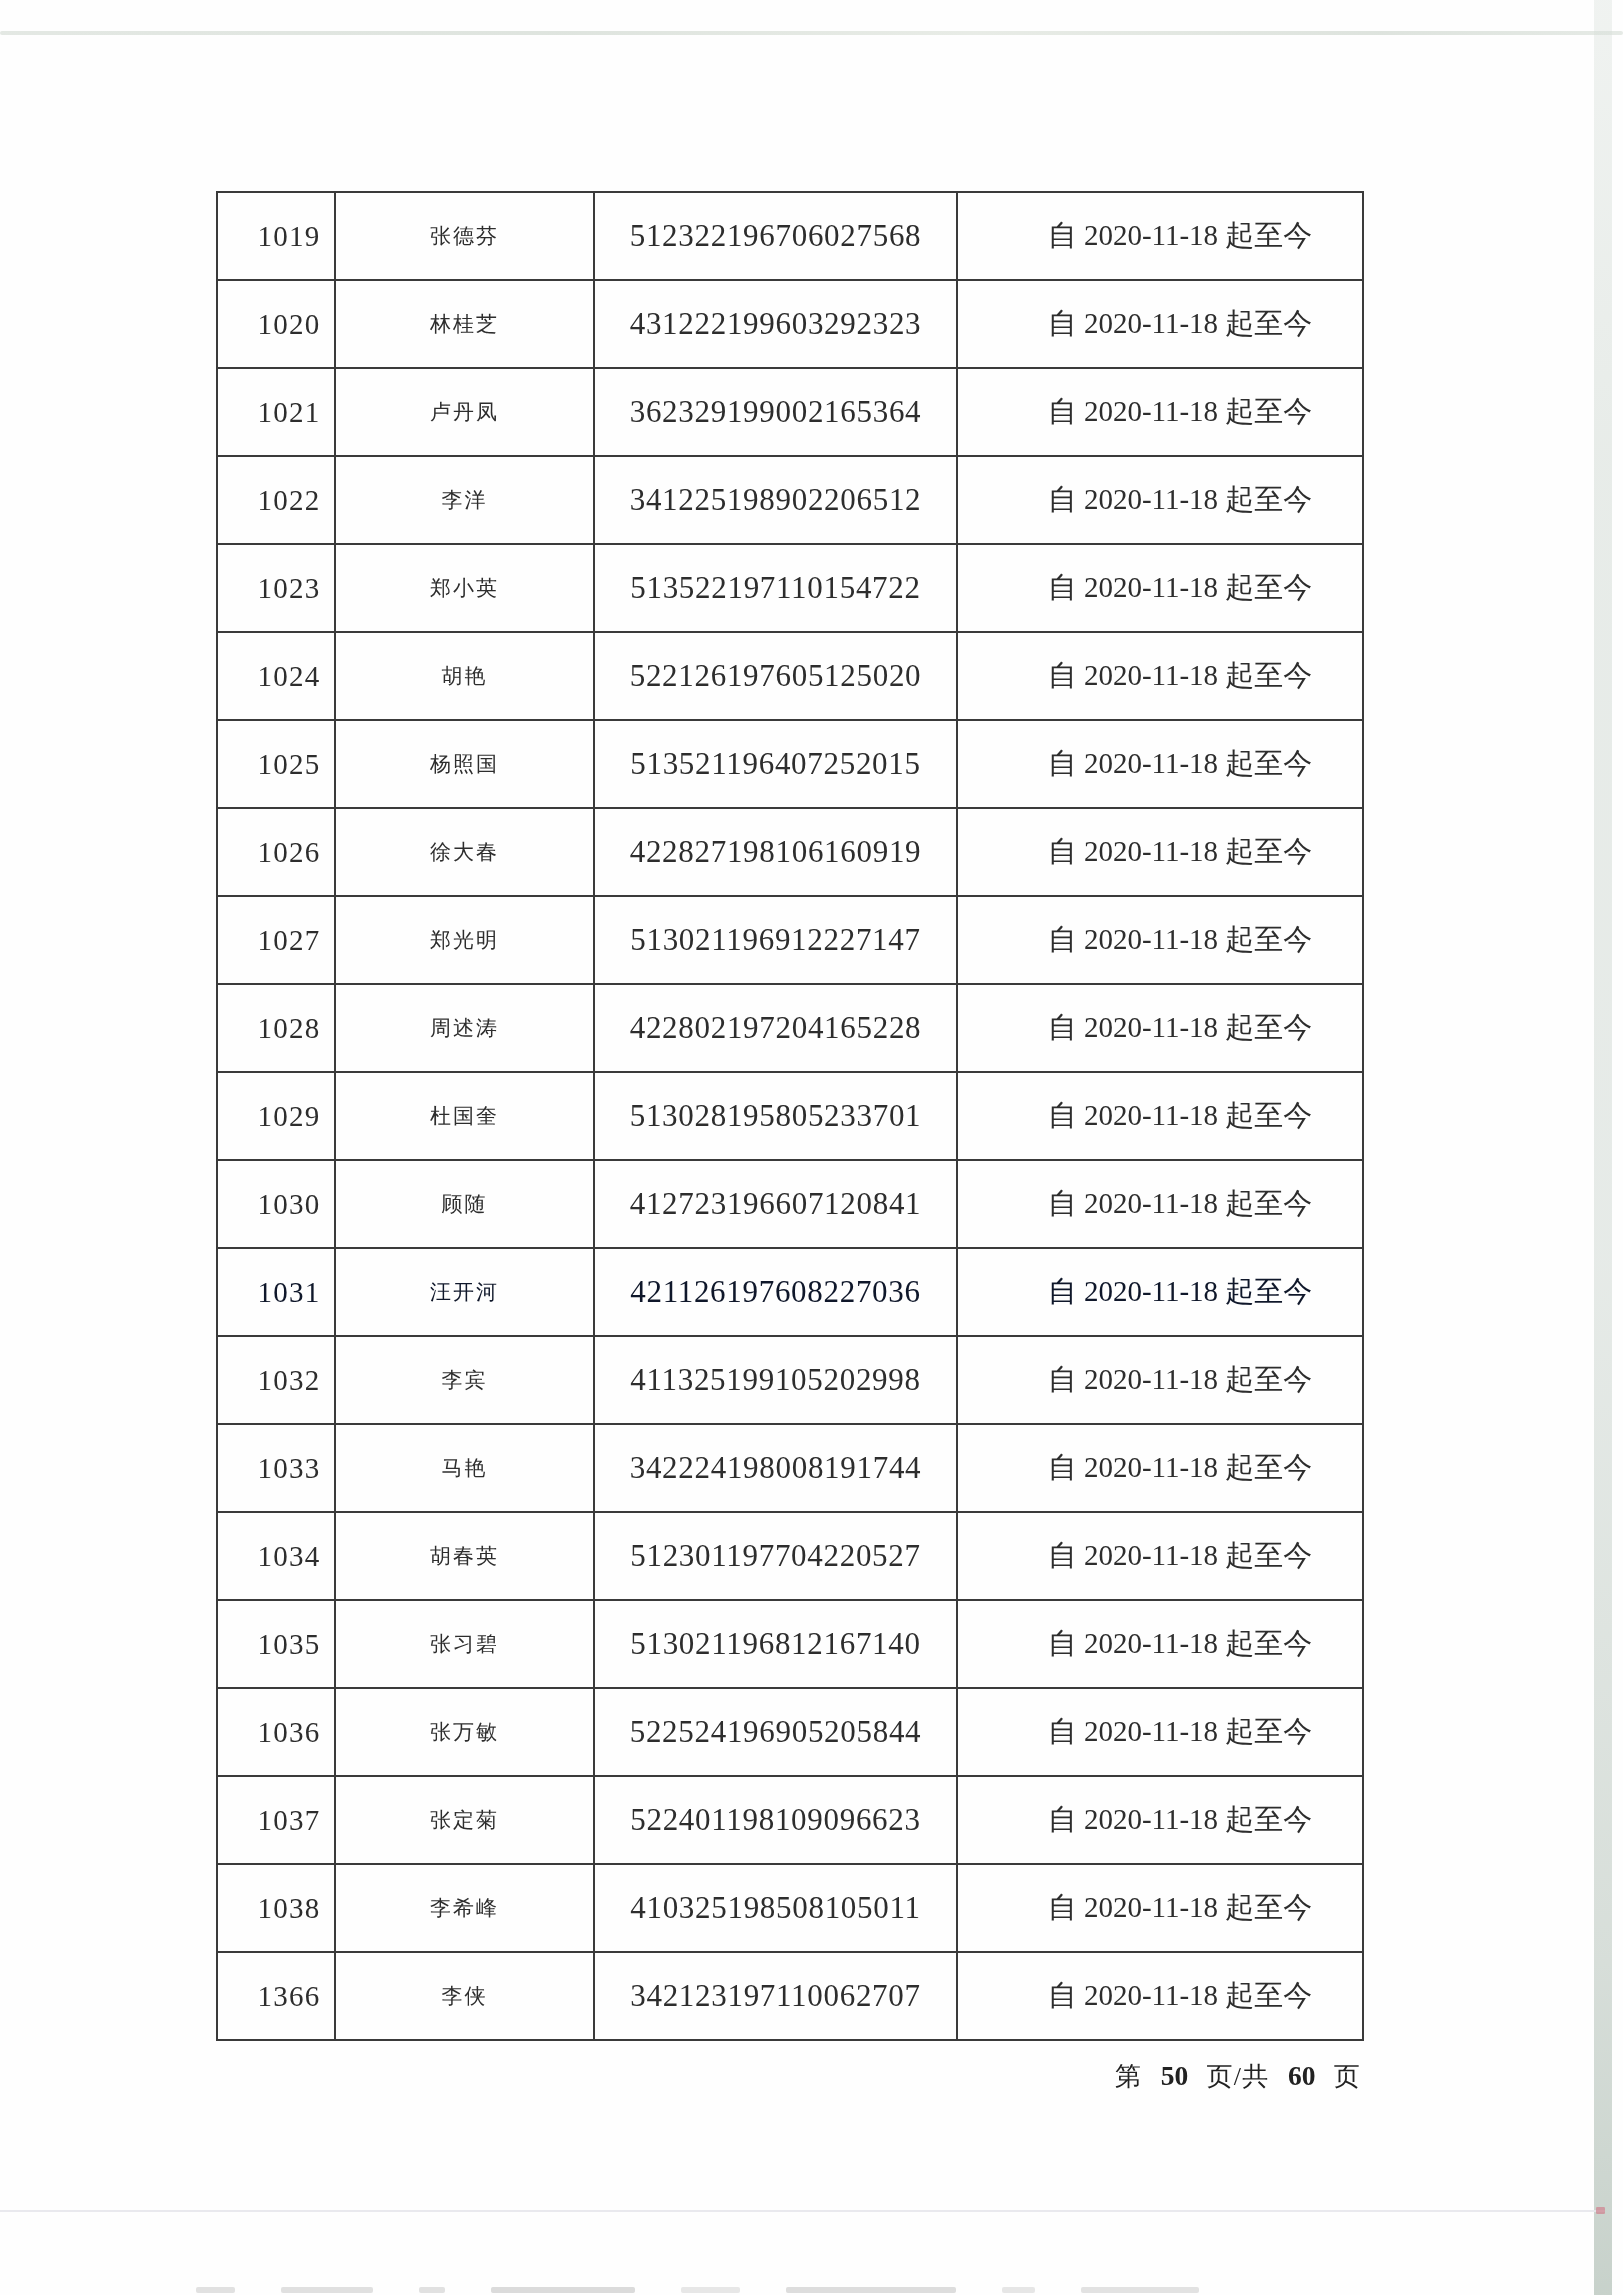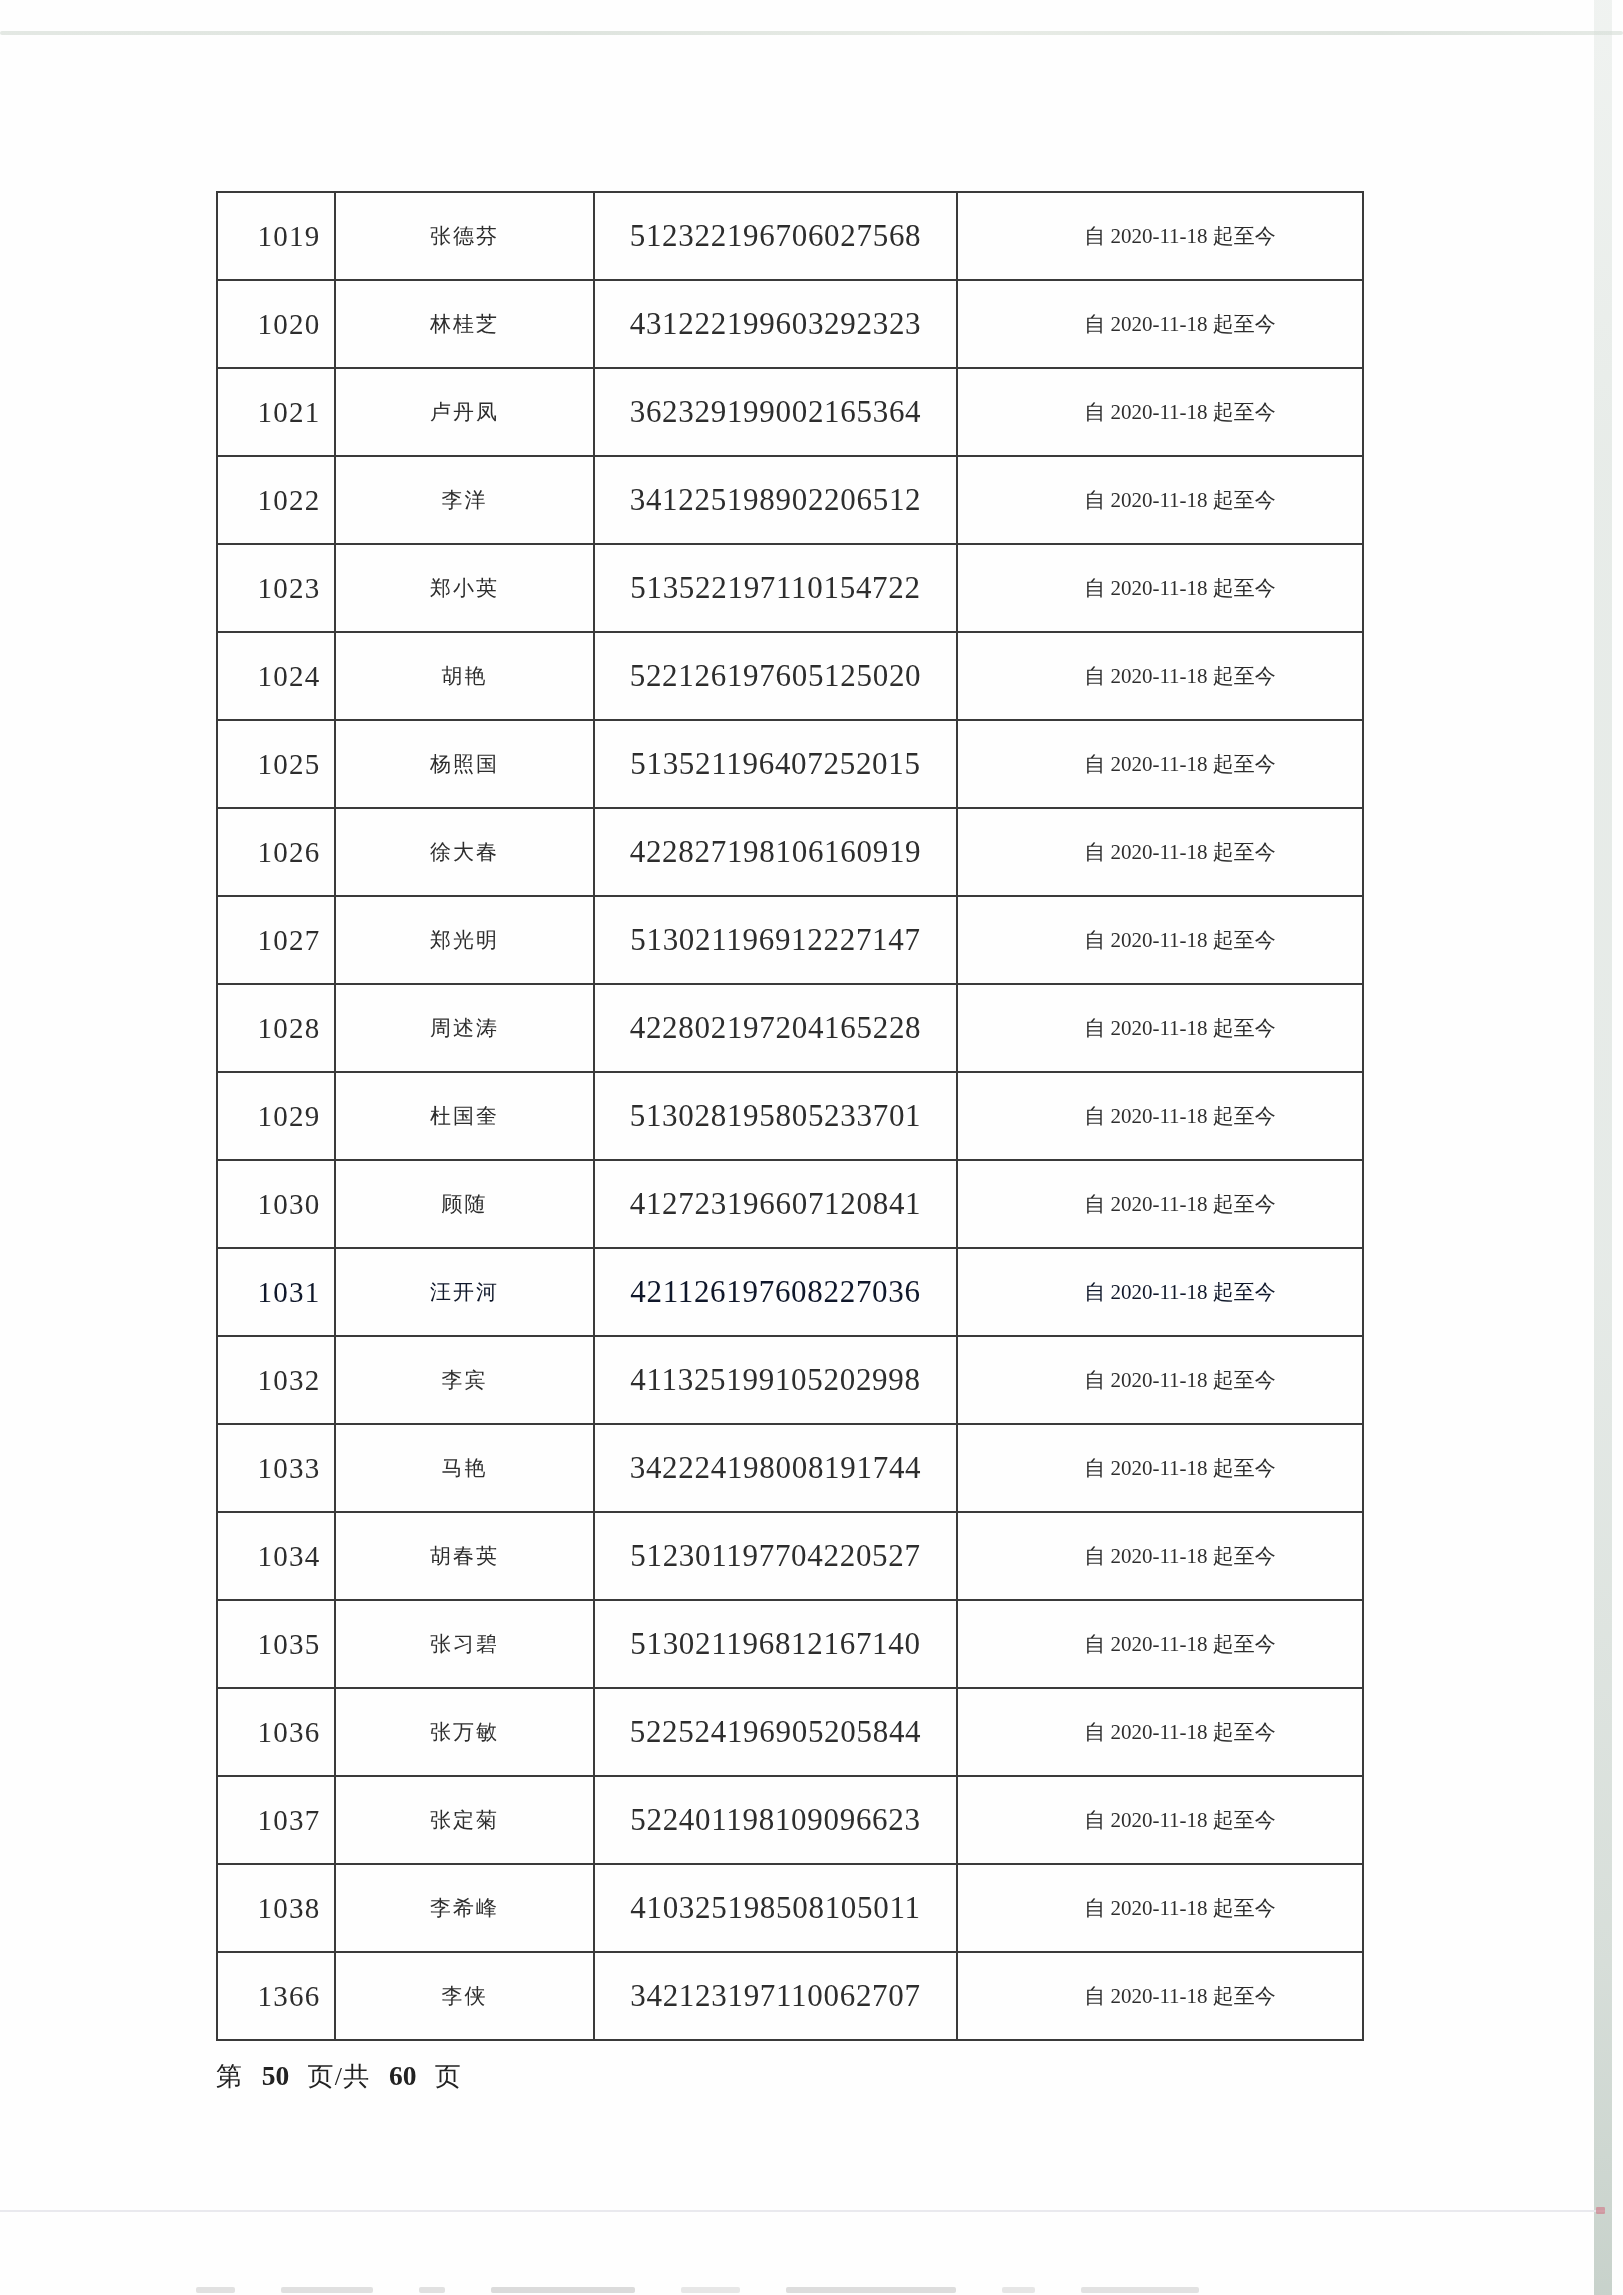--- a/index.html
+++ b/index.html
@@ -68,35 +68,35 @@
     height: 84px;
     text-align: center;
     vertical-align: middle;
     color: #2d2d2d;
     overflow: hidden;
     white-space: nowrap;
   }
   td.cell-no     { font-size: 29px; letter-spacing: 1.3px; padding-left: 27px; }
   td.cell-name   { font-size: 21px; letter-spacing: 2px; }
   td.cell-id     { font-size: 31px; letter-spacing: 0.7px; margin-top: 12px; }
-  td.cell-period { font-size: 21px; padding-left: 41px; }
+  td.cell-period { font-size: 29px; padding-left: 41px; }
 
   
   table.records tbody tr:nth-child(13) td {
     color: #0f172a;
     filter: blur(0.5px);
   }
 
   
   .footer {
     position: absolute;
     left: 216px;
     top: 2059px;
     width: 1145px;
-    text-align: left;
+    text-align: right;
     font-size: 26px;
     color: #222222;
     letter-spacing: 1.3px;
     white-space: nowrap;
   }
   .footer b {
     font-weight: bold;
     font-size: 27.5px;
     margin: 0 10.5px;
     letter-spacing: 0;

